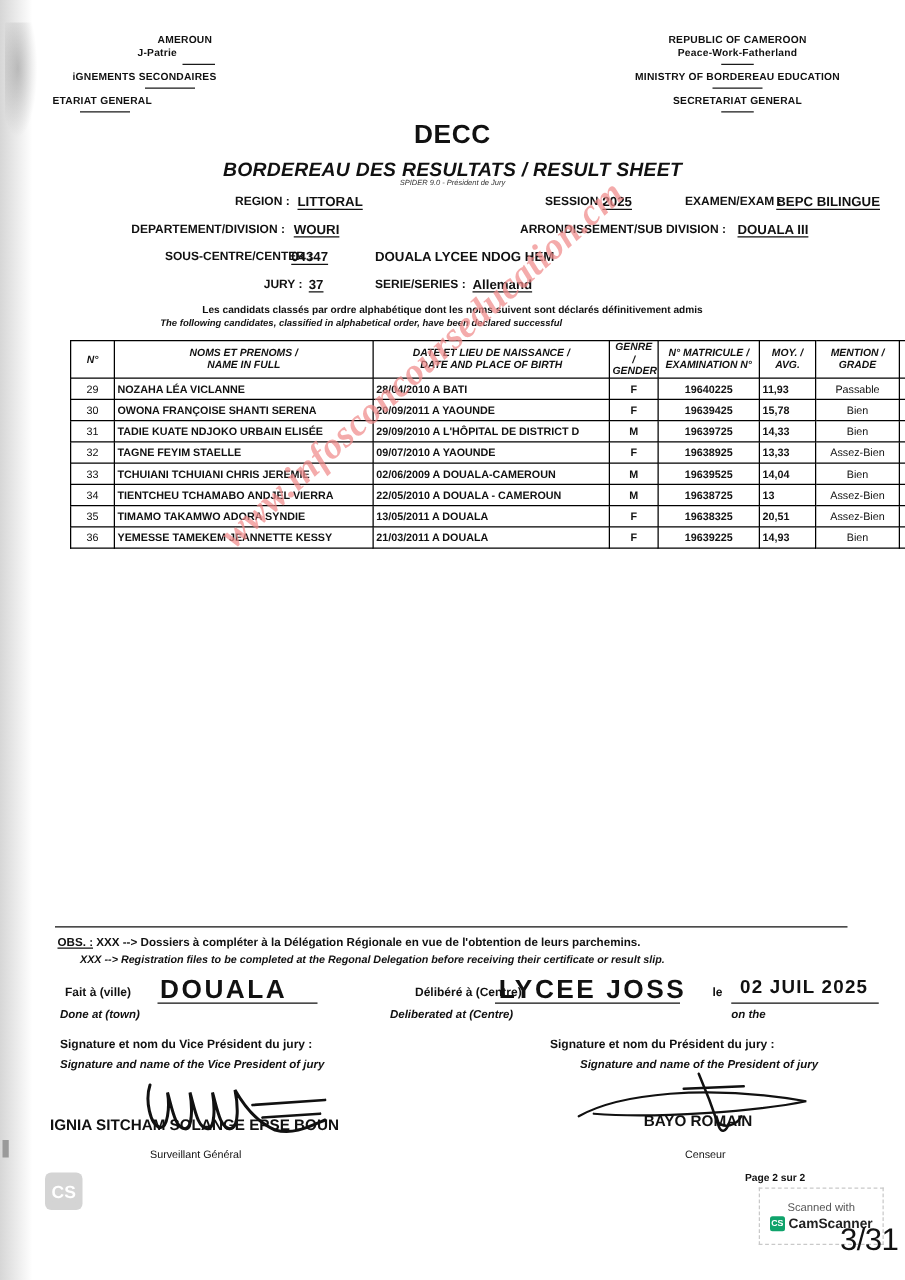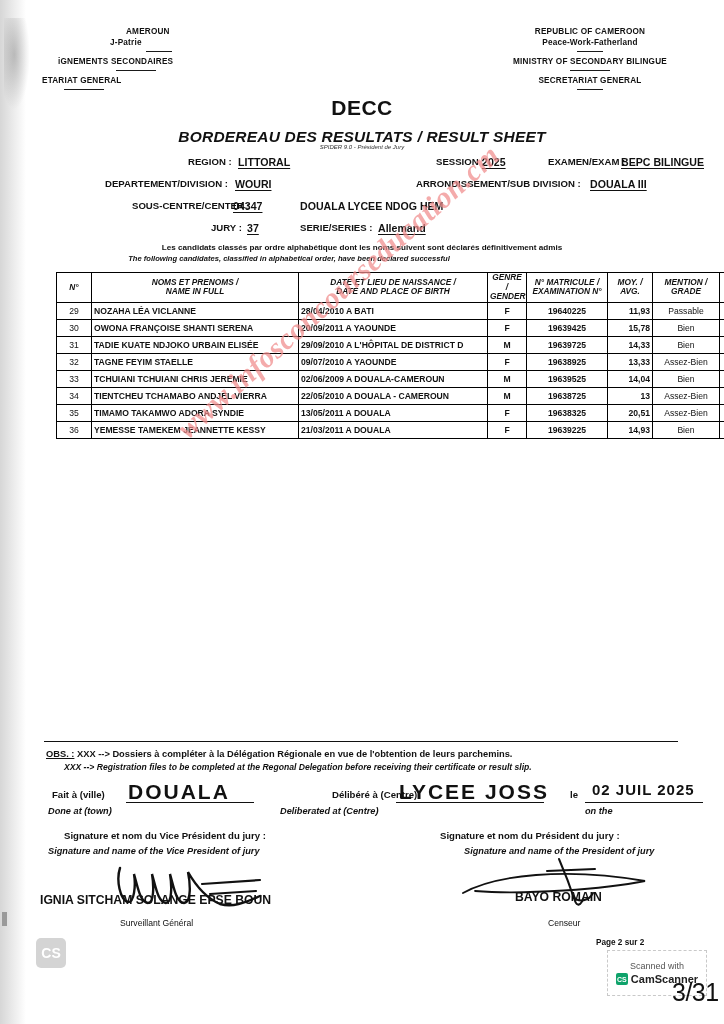--- a/index.html
+++ b/index.html
@@ -164,21 +164,21 @@
     font-size: 8.3px;
     height: 26px;
     line-height: 1.15;
   }
   table.results tbody td { height: 16px; }
   .c-no      { width: 30px; text-align: center; font-size: 8.8px; }
   .c-name    { width: 202px; text-align: left; padding-left: 4px; }
   .c-birth   { width: 184px; text-align: left; padding-left: 4px; }
   .c-gender  { width: 34px; text-align: center; font-weight: bold; }
   .c-matric  { width: 76px; text-align: center; font-weight: bold; font-size: 9.2px; }
-  .c-avg     { width: 40px; text-align: right; font-weight: bold; font-size: 9.2px; }
+  .c-avg     { width: 40px; text-align: left; font-weight: bold; font-size: 9.2px; }
   .c-grade   { width: 62px; text-align: center; font-size: 7.6px; }
   .c-obs     { width: 34px; text-align: center; font-weight: bold; font-size: 8.6px; }
   td.c-name, td.c-birth { font-weight: bold; font-size: 8.5px; }
 
   
   .watermark {
     position: absolute;
     left: 170px;
     top: 420px;
     width: 520px;
@@ -340,21 +340,21 @@
       <span class="rule rule-sm"></span>
       <div class="lh-line lh-l3">iGNEMENTS SECONDAIRES</div>
       <span class="rule rule-md"></span>
       <div class="lh-line lh-l4">ETARIAT GENERAL</div>
       <span class="rule rule-md2"></span>
     </div>
     <div class="lh-right">
       <div class="lh-line">REPUBLIC OF CAMEROON</div>
       <div class="lh-line">Peace-Work-Fatherland</div>
       <span class="rule rule-sm"></span>
-      <div class="lh-line">MINISTRY OF SECONDARY BILINGUE</div>
+      <div class="lh-line">MINISTRY OF BORDEREAU EDUCATION</div>
       <span class="rule rule-md"></span>
       <div class="lh-line">SECRETARIAT GENERAL</div>
       <span class="rule rule-sm"></span>
     </div>
   </div>
 
   <div class="decc">DECC</div>
   <div class="borde">BORDEREAU DES RESULTATS / RESULT SHEET</div>
   <div class="spider">SPIDER 9.0 - Président de Jury</div>
 
@@ -517,30 +517,30 @@
     <span>XXX --&gt; Dossiers à compléter à la Délégation Régionale en vue de l'obtention de leurs parchemins.</span>
   </div>
   <div class="obs2">XXX --&gt; Registration files to be completed at the Regonal Delegation before receiving their certificate or result slip.</div>
 
   <div class="sigline lab-fr" style="left:52px; top:789px;">Fait à (ville)</div>
   <div class="sigline lab-en" style="left:48px; top:806px; font-style:italic;">Done at (town)</div>
   <div class="sigline hand" style="left:128px; top:780px;">DOUALA</div>
   <div class="blank-ul" style="left:126px; top:802px; width:128px;"></div>
 
   <div class="sigline lab-fr" style="left:300px; top:789px;padding-left:32px;">Délibéré à (Centre)</div>
-  <div class="sigline lab-en" style="left:280px; top:806px;">Deliberated at (Centre)</div>
+  <div class="sigline lab-en" style="left:312px; top:806px;">Deliberated at (Centre)</div>
   <div class="sigline hand" style="left:399px; top:780px;">LYCEE JOSS</div>
   <div class="blank-ul" style="left:396px; top:802px; width:148px;"></div>
 
   <div class="sigline lab-fr" style="left:570px; top:789px;">le</div>
   <div class="sigline lab-en" style="left:585px; top:806px;">on the</div>
   <div class="datestamp" style="left:592px; top:781px;">02 JUIL 2025</div>
   <div class="blank-ul" style="left:585px; top:802px; width:118px;"></div>
 
-  <div class="sigline lab-fr" style="left:64px; top:830px;">Signature et nom du Vice Président du jury :</div>
+  <div class="sigline lab-fr" style="left:48px; top:830px;">Signature et nom du Vice Président du jury :</div>
   <div class="sigline lab-en" style="left:48px; top:846px;">Signature and name of the Vice President of jury</div>
   <svg style="position:absolute; left:110px; top:860px;" width="180" height="48" viewBox="0 0 180 48">
     <path d="M10 8 C6 20, 10 40, 18 42 C24 43, 26 26, 24 14 C28 28, 30 42, 38 43 C44 43, 44 26, 42 14 C46 28, 48 42, 56 43 C62 43, 62 26, 60 14 C64 28, 66 42, 74 43 C82 42, 80 22, 78 12 C86 26, 96 38, 110 44 C124 48, 136 42, 150 36" fill="none" stroke="#111" stroke-width="2.4" stroke-linecap="round"></path>
     <path d="M92 24 L150 20" fill="none" stroke="#111" stroke-width="2.2" stroke-linecap="round"></path>
     <path d="M100 34 L146 31" fill="none" stroke="#111" stroke-width="2.2" stroke-linecap="round"></path>
   </svg>
   <div class="sig-name" style="left:40px; top:893px;">IGNIA SITCHAM SOLANGE EPSE BOUN</div>
   <div class="sig-role" style="left:120px; top:918px;">Surveillant Général</div>
 
   <div class="sigline lab-fr" style="left:440px; top:830px;">Signature et nom  du Président du jury :</div>

